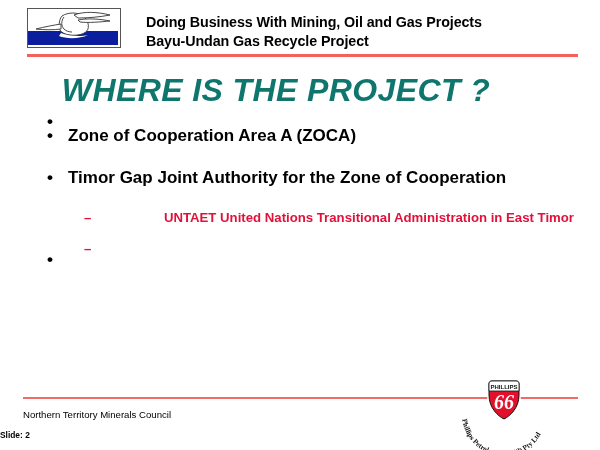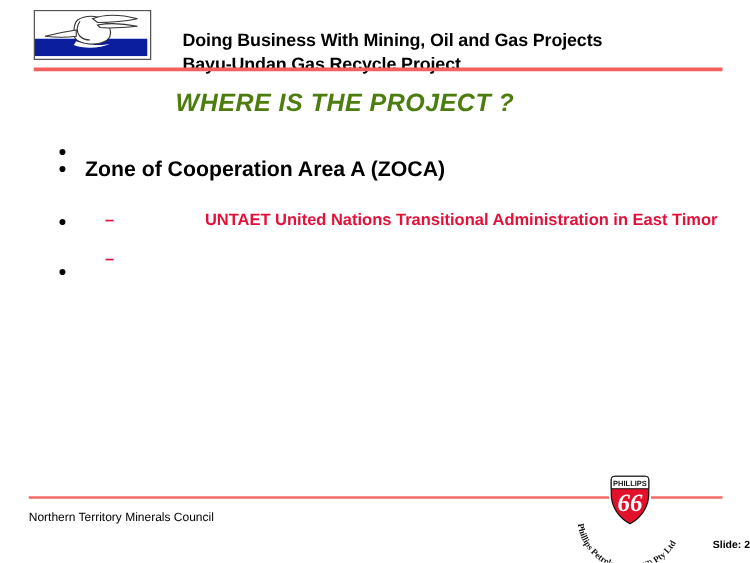--- a/index.html
+++ b/index.html
@@ -36,21 +36,21 @@
     height: 38px;
     border: 1px solid #555555;
     background: #ffffff;
     overflow: hidden;
   }
   .logo-box svg { display: block; }
 
   .header-titles {
     position: absolute;
     left: 146px;
-    top: 24px;
+    top: 13px;
     width: 440px;
   }
   .header-line {
     font-size: 14.3px;
     font-weight: bold;
     color: #000000;
     line-height: 19px;
     letter-spacing: -0.1px;
     white-space: nowrap;
   }
@@ -64,24 +64,24 @@
     background: #f4605e;
   }
 
   
   .slide-title {
     position: absolute;
     left: 0;
     top: 72px;
     width: 552px;
     text-align: center;
-    font-size: 20px;
+    font-size: 32px;
     font-weight: bold;
     font-style: italic;
-    color: #4d7c0f;
+    color: #0f766e;
     letter-spacing: 0.4px;
   }
 
   
   .body-list {
     position: absolute;
     left: 0;
     top: 108px;
     width: 600px;
   }
@@ -145,21 +145,21 @@
     font-weight: normal;
     color: #000000;
     line-height: 13px;
     text-align: center;
   }
   .footer-center {
     position: absolute;
     left: 0;
     top: 430px;
     width: 600px;
-    text-align: right;
+    text-align: left;
     font-size: 8.4px;
     font-weight: bold;
     color: #000000;
   }
   .p66 {
     position: absolute;
     left: 452px;
     top: 378px;
     width: 112px;
     height: 72px;
@@ -208,20 +208,21 @@
       <span class="dot">•</span>
     </div>
 
     <div class="bullet-l1">
       <span class="dot">•</span>
       <span class="l1-text">Zone of Cooperation Area A (ZOCA)</span>
     </div>
 
     <div class="bullet-l1">
       <span class="dot">•</span>
+      <span class="l1-text">Timor Gap Joint Authority for the Zone of Cooperation</span>
     </div>
 
     <div class="bullet-l2">
       <span class="dash">–</span>
       <span class="l2-text">UNTAET United Nations Transitional Administration in East Timor</span>
     </div>
 
     <div class="bullet-l2 tight">
       <span class="dash">–</span>
     </div>

